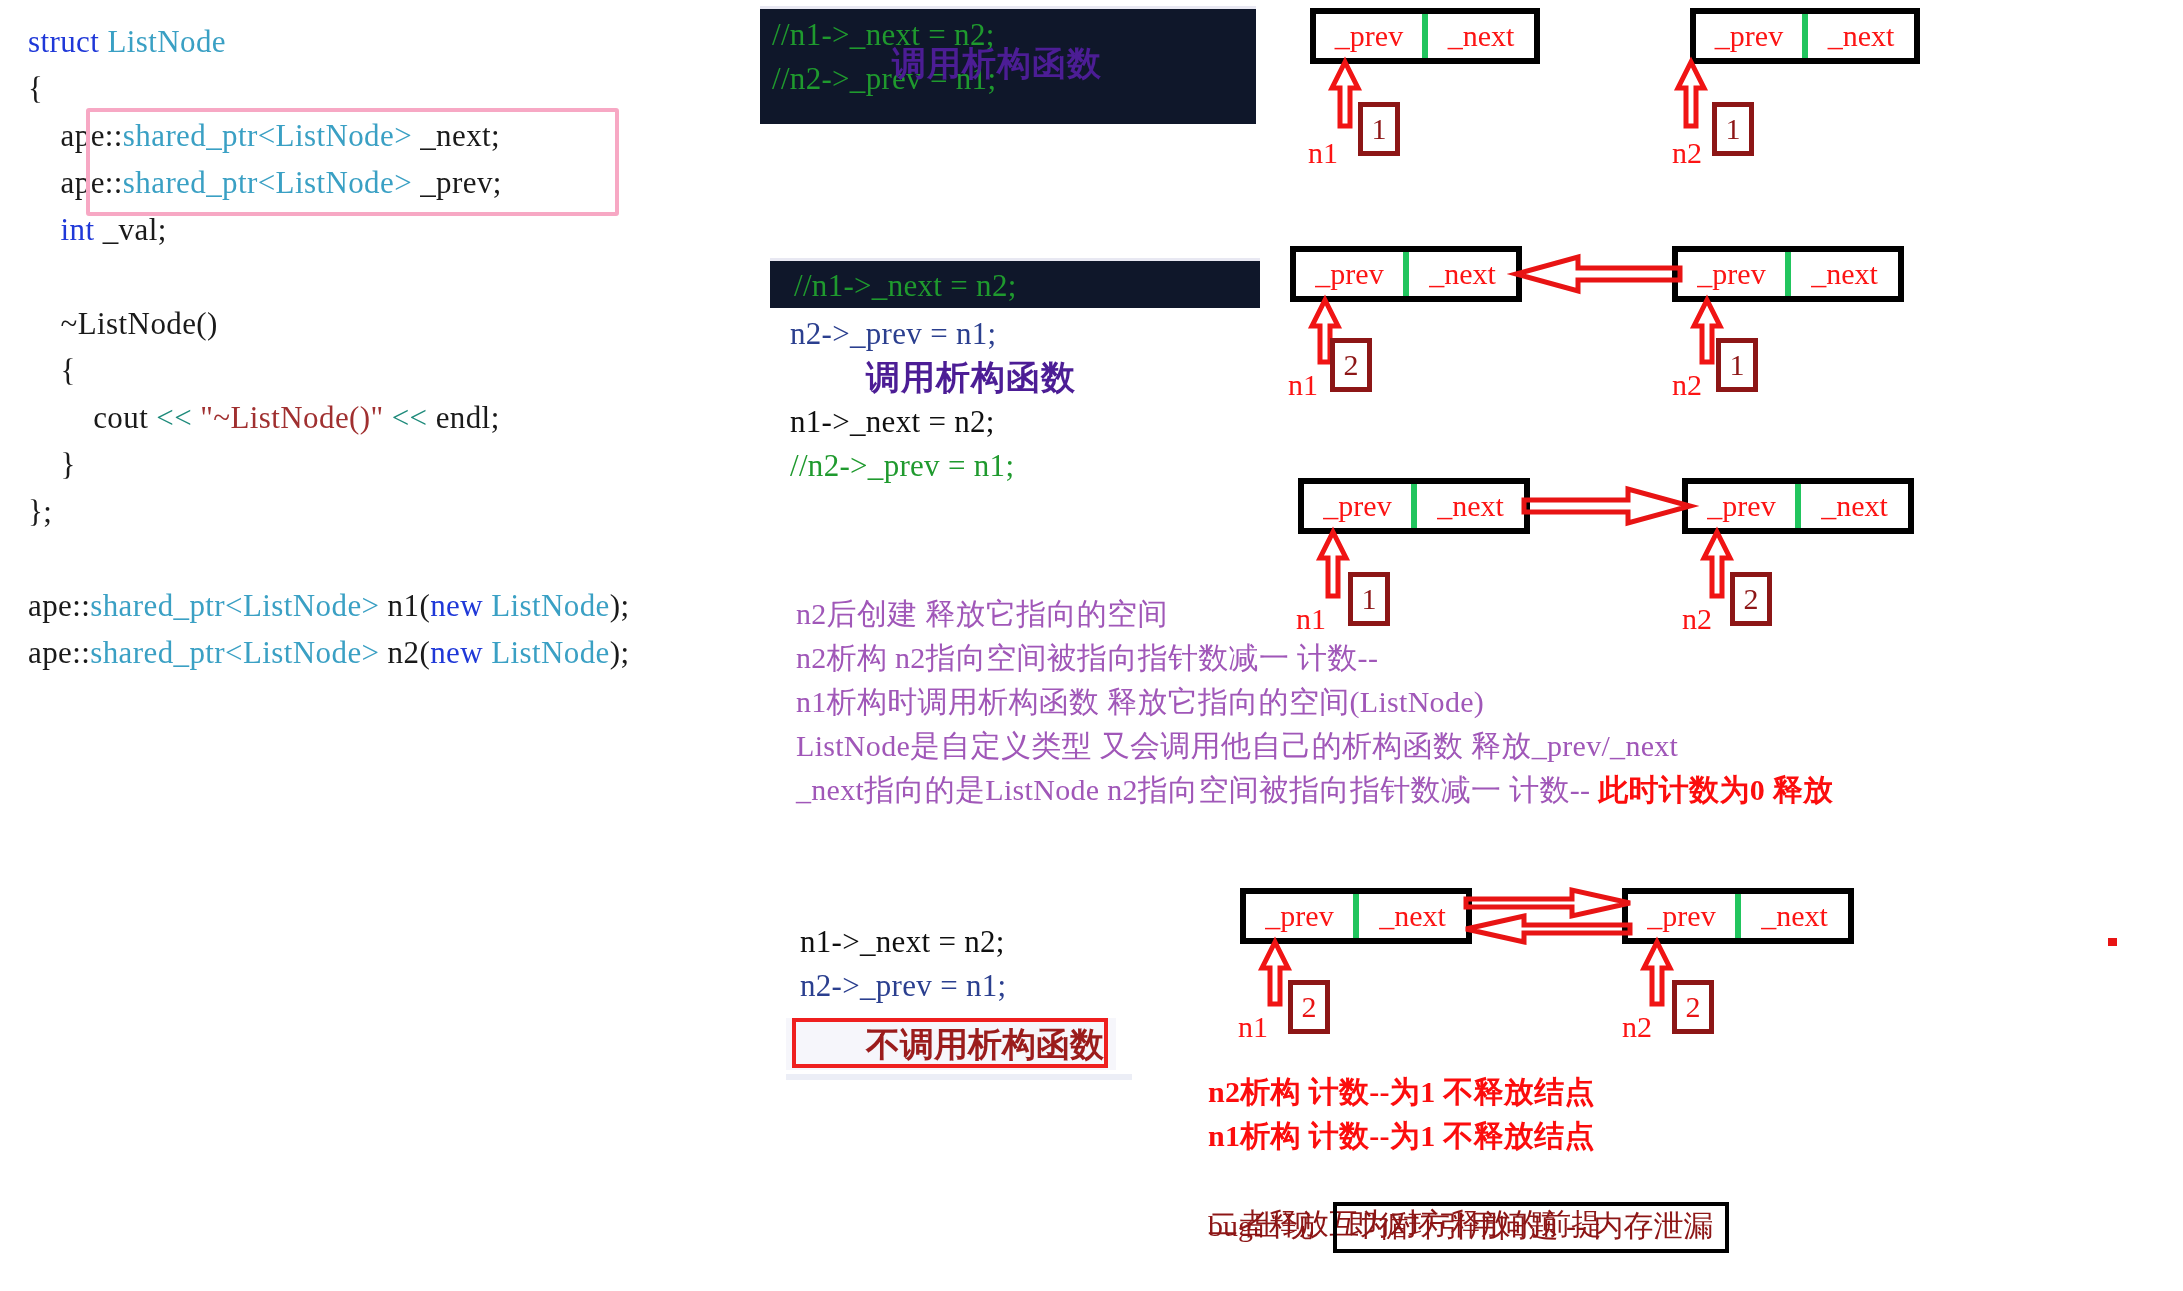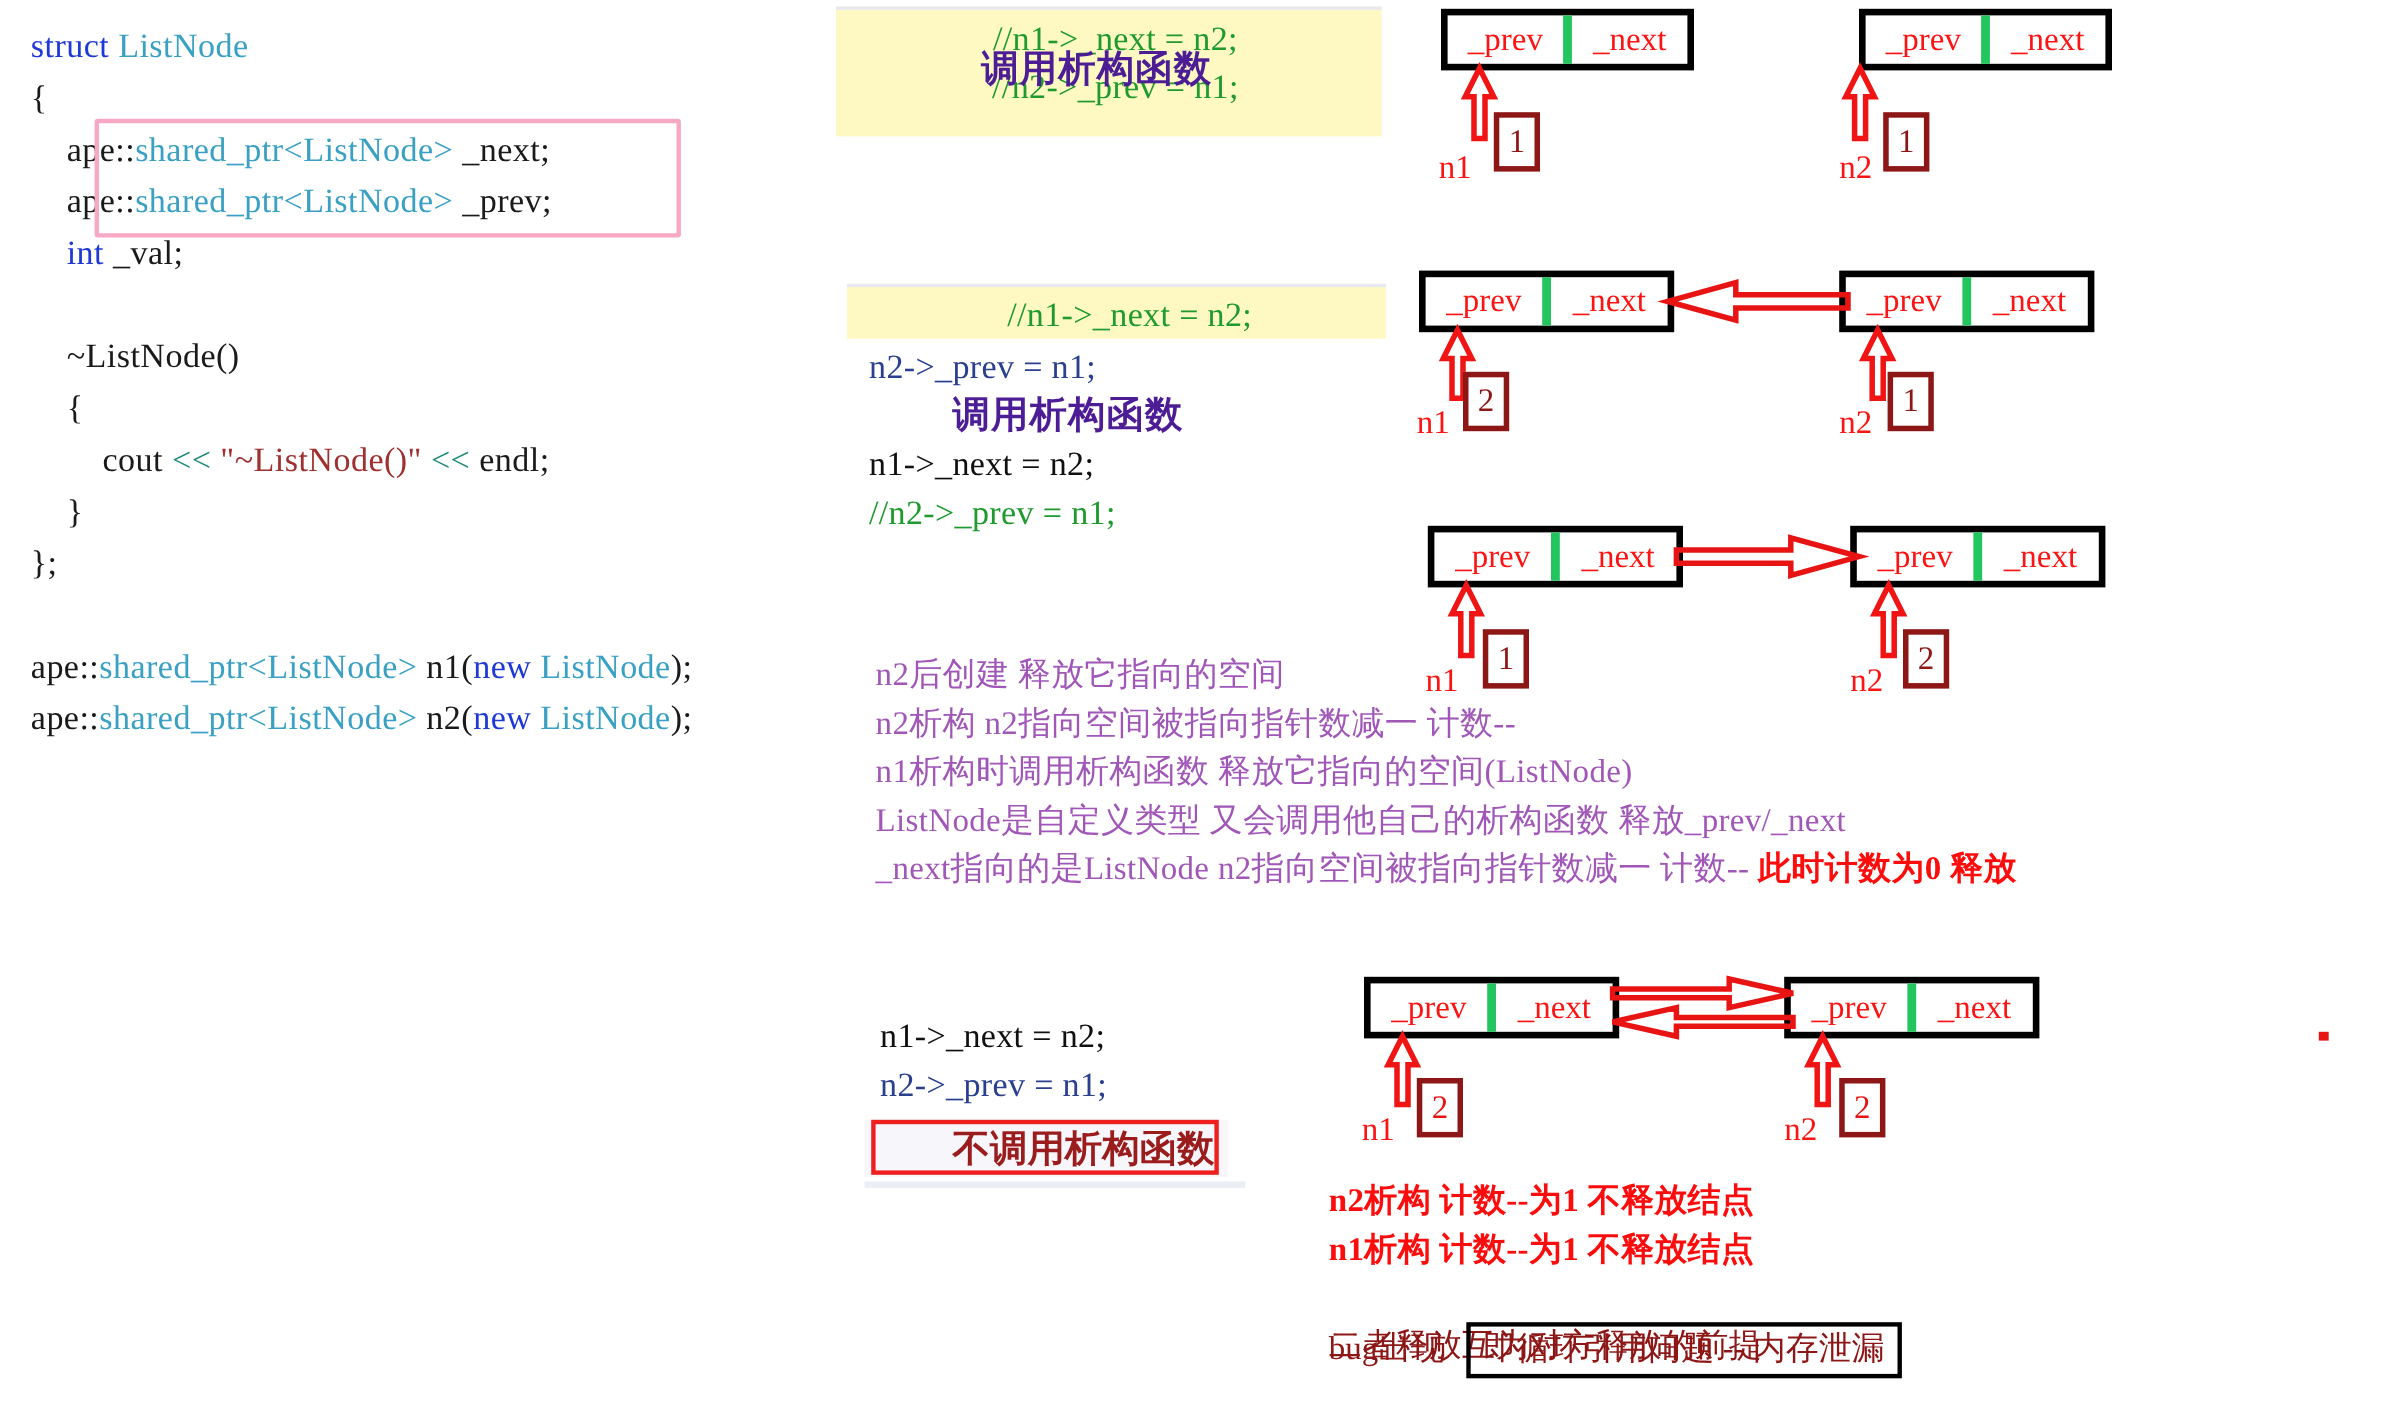--- a/index.html
+++ b/index.html
@@ -15,21 +15,21 @@
   .kw{color:#1f38d8;}
   .ty{color:#3aa0c4;}
   .str{color:#a03030;}
   .op{color:#1d8a7a;}
   #member-box{
     left:86px;top:108px;width:525px;height:100px;
     border:4px solid #f7a8c4;border-radius:3px;background:transparent;
   }
 
   
-  .snip{background:#fef9c3;text-align:center;}
+  .snip{background:#0f172a;}
   .snip .top-rule{height:3px;background:#e8e8f2;width:100%;}
   .sl{font-size:31px;line-height:44px;white-space:pre;letter-spacing:0.3px;}
   .cmt{color:#1f9a2e;}
   .act{color:#2b3f8f;}
   .act2{color:#101010;}
   .cn-over{
     color:#4c1d95;font-weight:bold;
     font-family:"DejaVu Sans","Liberation Sans",sans-serif;
     font-size:34px;line-height:34px;letter-spacing:1px;
   }
@@ -73,21 +73,21 @@
     margin-left:12px;line-height:38px;
   }
 
   
   .node{border:6px solid #000;box-sizing:border-box;display:flex;background:#fff;}
   .cell{
     flex:1;display:flex;align-items:center;justify-content:center;
     color:#fc1414;font-size:30px;line-height:30px;
     font-family:"Liberation Serif","DejaVu Serif",serif;
   }
-  .cell.first{border-right:8px solid #22c55e;}
+  .cell.first{border-right:6px solid #22c55e;}
 
   .ptr-label{color:#fc1414;font-size:30px;line-height:30px;}
   .cnt-box{
     border:5px solid #8d1616;box-sizing:border-box;
     display:flex;align-items:center;justify-content:center;
     color:#8d1616;font-size:30px;line-height:30px;background:#fff;
   }
   .cnt-box.red{color:#e81414;border-color:#8d1616;}
 
   svg.arrow{position:absolute;overflow:visible;}

